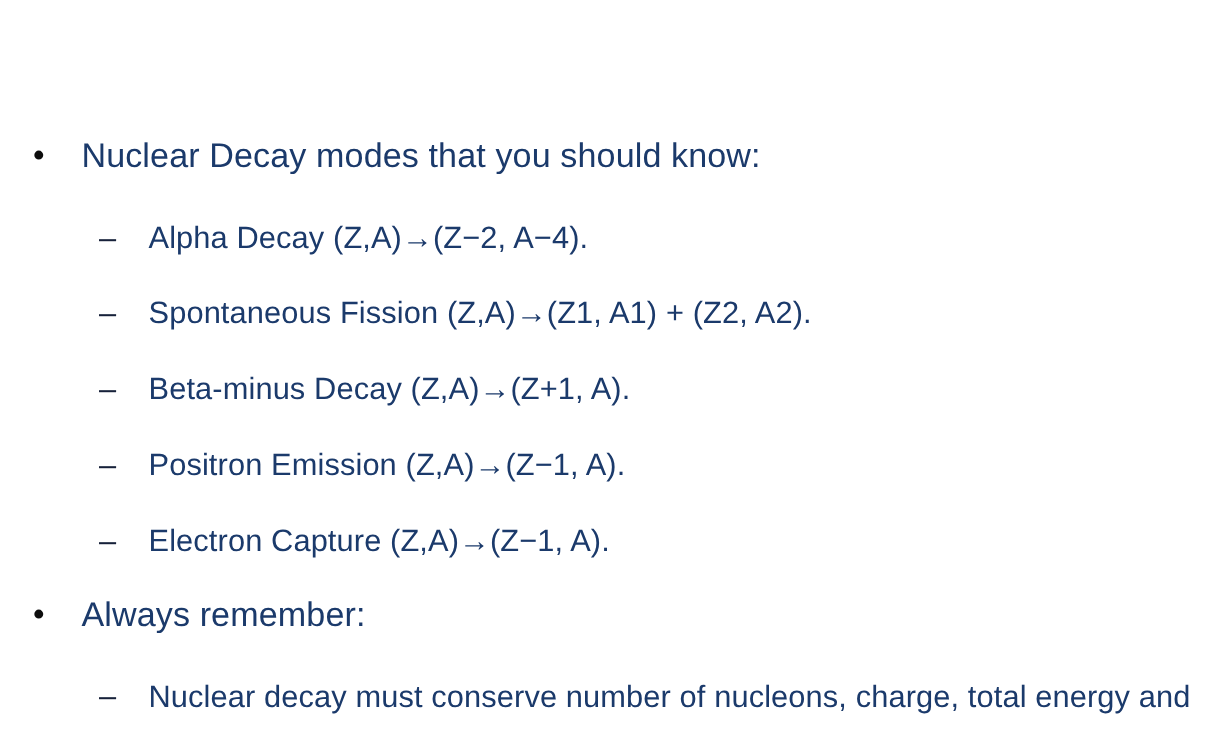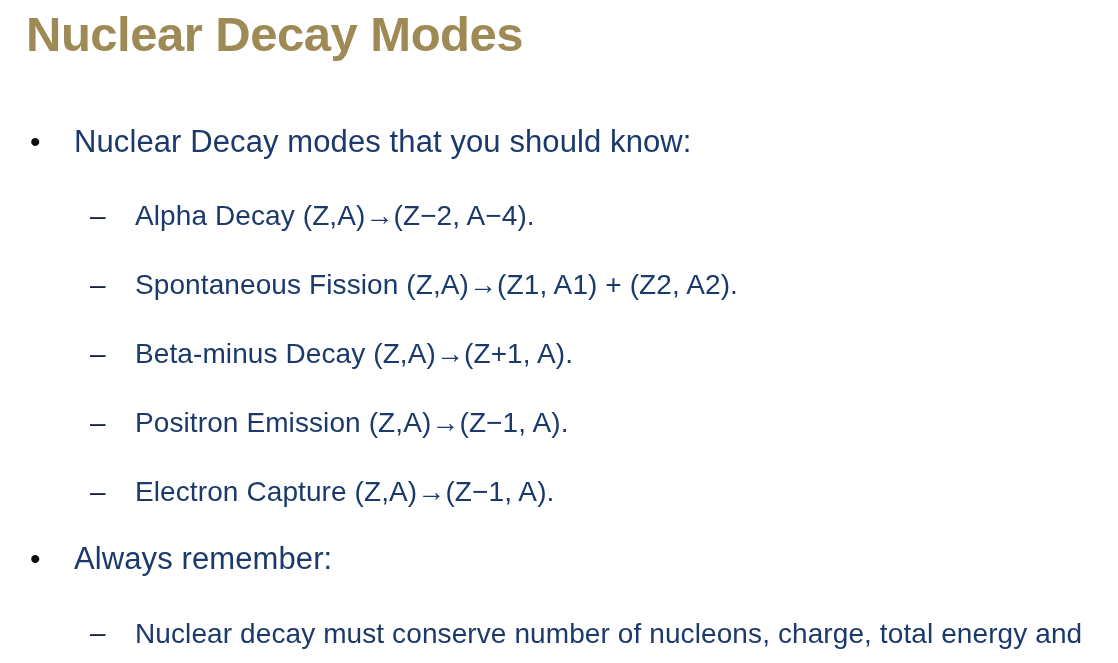--- a/index.html
+++ b/index.html
@@ -101,21 +101,20 @@
   .sp-a { margin-top: 0px; }
   .sp-b { margin-top: 25px; }
   .sp-c { margin-top: 25px; }
   .sp-d { margin-top: 22px; }
 </style>
 </head>
 <body>
 
 <div class="slide">
 
-  <div class="slide-title">Nuclear Decay Modes</div>
 
   <div class="body-list">
 
     <div class="bullet-row lvl1 sp-a">
       <span class="marker">•</span>
       <span class="txt">Nuclear Decay modes that you should know:</span>
     </div>
 
     <div class="bullet-row lvl2 sp-b">
       <span class="marker">–</span>

